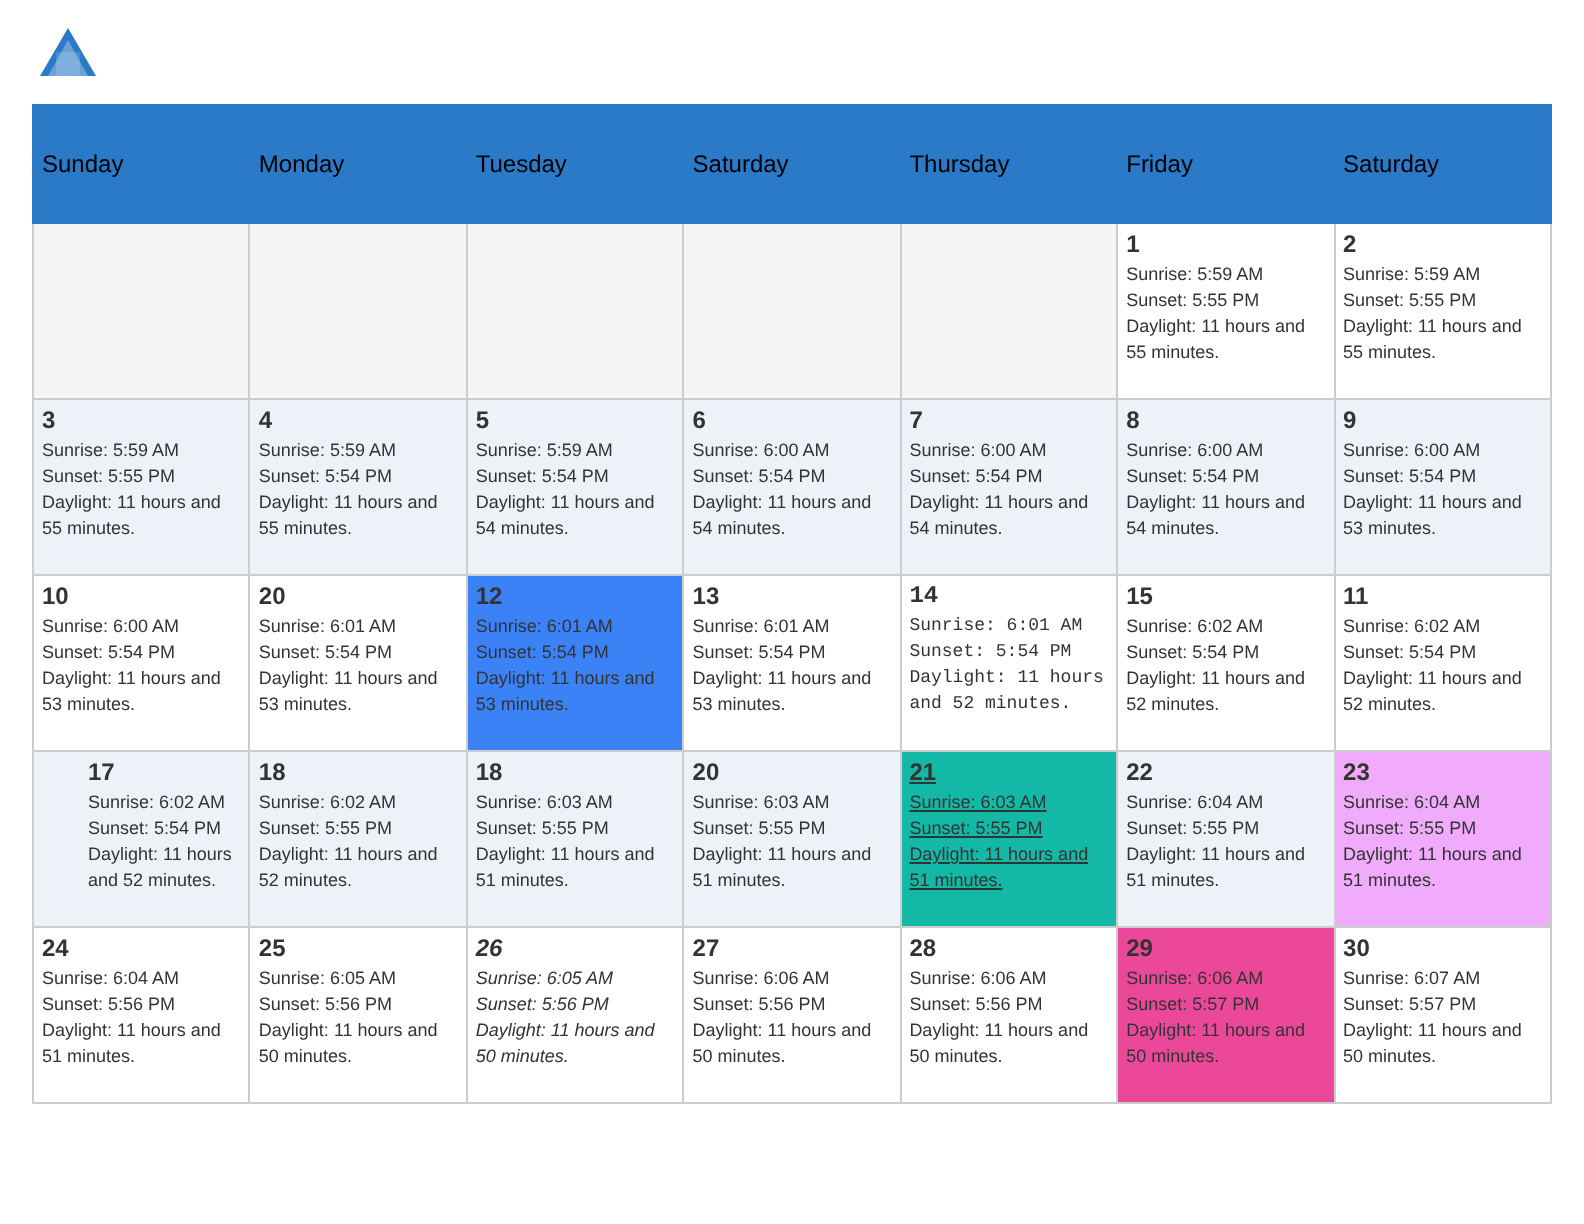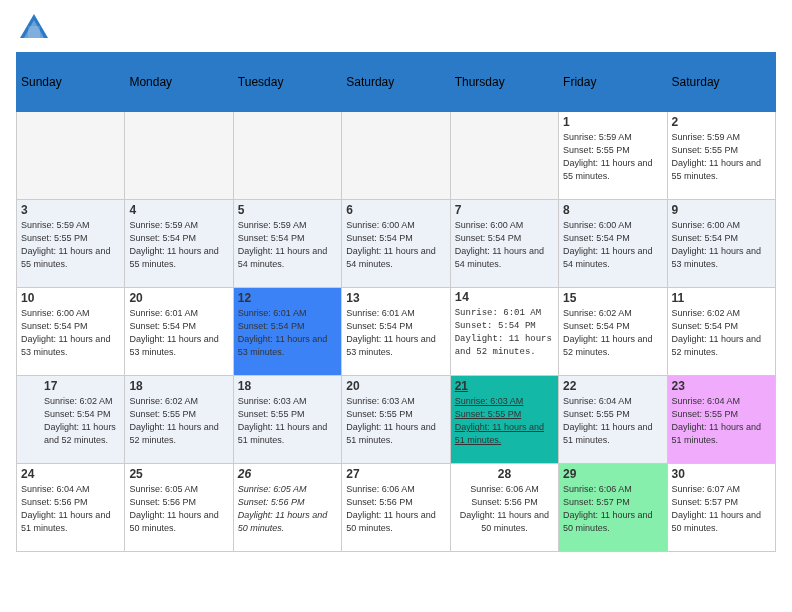--- a/index.html
+++ b/index.html
@@ -256,25 +256,25 @@
             <div class="day-info">Sunrise: 6:05 AM<br>Sunset: 5:56 PM<br>Daylight: 11 hours and 50 minutes.</div>
           </td>
           <td style="background: rgb(255, 255, 255); font-style: italic;">
             <span class="day-number">26</span>
             <div class="day-info">Sunrise: 6:05 AM<br>Sunset: 5:56 PM<br>Daylight: 11 hours and 50 minutes.</div>
           </td>
           <td style="background: rgb(255, 255, 255);">
             <span class="day-number">27</span>
             <div class="day-info">Sunrise: 6:06 AM<br>Sunset: 5:56 PM<br>Daylight: 11 hours and 50 minutes.</div>
           </td>
-          <td style="background: rgb(255, 255, 255); text-align: center;">
+          <td style="background: rgb(255, 255, 255);">
             <span class="day-number">28</span>
             <div class="day-info">Sunrise: 6:06 AM<br>Sunset: 5:56 PM<br>Daylight: 11 hours and 50 minutes.</div>
           </td>
-          <td style="background: #86efac; margin-left: 48px;">
+          <td style="background: #ec4899; margin-left: 48px;">
             <span class="day-number">29</span>
             <div class="day-info">Sunrise: 6:06 AM<br>Sunset: 5:57 PM<br>Daylight: 11 hours and 50 minutes.</div>
           </td>
           <td style="background: rgb(255, 255, 255);">
             <span class="day-number">30</span>
             <div class="day-info">Sunrise: 6:07 AM<br>Sunset: 5:57 PM<br>Daylight: 11 hours and 50 minutes.</div>
           </td>
         </tr>
       </tbody>
   </table>

